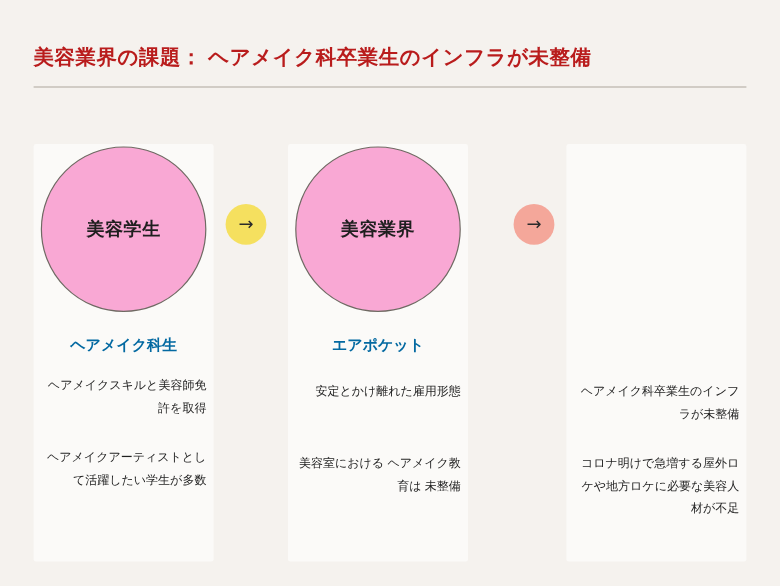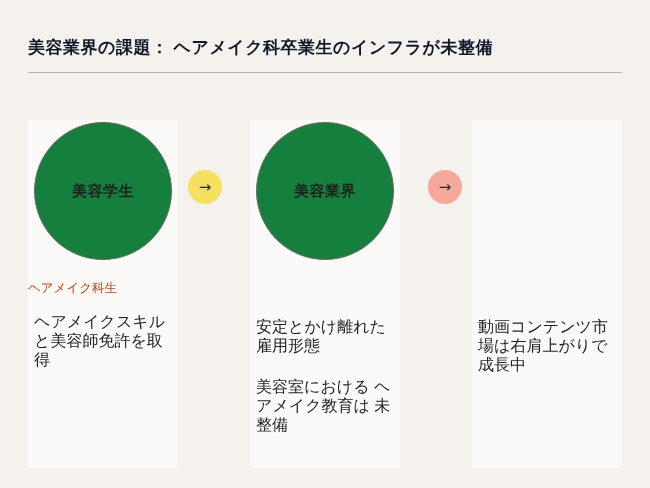--- a/index.html
+++ b/index.html
@@ -19,21 +19,21 @@
     position: absolute;
     inset: 0;
   }
   .title {
     position: absolute;
     left: 28px;
     top: 36px;
     font-size: 17px;
     font-weight: bold;
     letter-spacing: 0.5px;
-    color: #0f172a;
+    color: #b91c1c;
     white-space: nowrap;
   }
   .title-rule {
     position: absolute;
     left: 28px;
     top: 72px;
     width: 594px;
     height: 1px;
     background: #b9b3ab;
   }
@@ -46,59 +46,59 @@
   }
   .col {
     position: absolute;
     top: 0;
     width: 150px;
     height: 348px;
     background: #fbfaf8;
     border-radius: 2px;
   }
   .col-1 { left: 28px; }
-  .col-2 { left: 250px; }
+  .col-2 { left: 240px; }
   .col-3 { left: 472px; }
 
   .circle {
     position: absolute;
     left: 50%;
     transform: translateX(-50%);
     top: 2px;
     width: 136px;
     height: 136px;
     border-radius: 50%;
     border: 1px solid #6f6a63;
-    background: #15803d;
+    background: #f9a8d4;
     display: flex;
     align-items: center;
     justify-content: center;
   }
   .circle-label {
     font-size: 15px;
     font-weight: bold;
     color: #1f1f1f;
     letter-spacing: 0.5px;
   }
   .subhead {
     position: absolute;
     top: 160px;
     left: 0;
     width: 100%;
-    text-align: left;
+    text-align: center;
     font-size: 12.5px;
-    font-weight: normal;
-    color: #c2410c;
+    font-weight: bold;
+    color: #0369a1;
   }
   .para {
     position: absolute;
     left: 6px;
     width: 138px;
-    text-align: left;
-    font-size: 16px;
+    text-align: right;
+    font-size: 10px;
     line-height: 19px;
     color: #1f1f1f;
   }
   .p-a { top: 192px; }
   .p-b { top: 252px; }
 
   .col-2 .p-a { top: 197px; }
   .col-2 .p-b { top: 257px; }
   .col-3 .p-a { top: 197px; }
   .col-3 .p-b { top: 257px; }
@@ -134,36 +134,39 @@
   <div class="title-rule"></div>
 
   <div class="columns">
 
     <div class="col col-1">
       <div class="circle">
         <span class="circle-label">美容学生</span>
       </div>
       <div class="subhead">ヘアメイク科生</div>
       <div class="para p-a">ヘアメイクスキルと美容師免許を取得</div>
+      <div class="para p-b">ヘアメイクアーティストとして活躍したい学生が多数</div>
     </div>
 
     <div class="arrow arrow-1">
       <span>→</span>
     </div>
 
     <div class="col col-2">
       <div class="circle">
         <span class="circle-label">美容業界</span>
       </div>
+      <div class="subhead">エアポケット</div>
       <div class="para p-b">美容室における ヘアメイク教育は 未整備</div>
       <div class="para p-a">安定とかけ離れた雇用形態</div>
     </div>
 
     <div class="arrow arrow-2">
       <span>→</span>
     </div>
 
     <div class="col col-3">
-      <div class="para p-a">動画コンテンツ市場は右肩上がりで成長中</div>
+      <div class="para p-a">ヘアメイク科卒業生のインフラが未整備</div>
+      <div class="para p-b">コロナ明けで急増する屋外ロケや地方ロケに必要な美容人材が不足</div>
     </div>
 
   </div>
 </div>
 
 </body></html>

